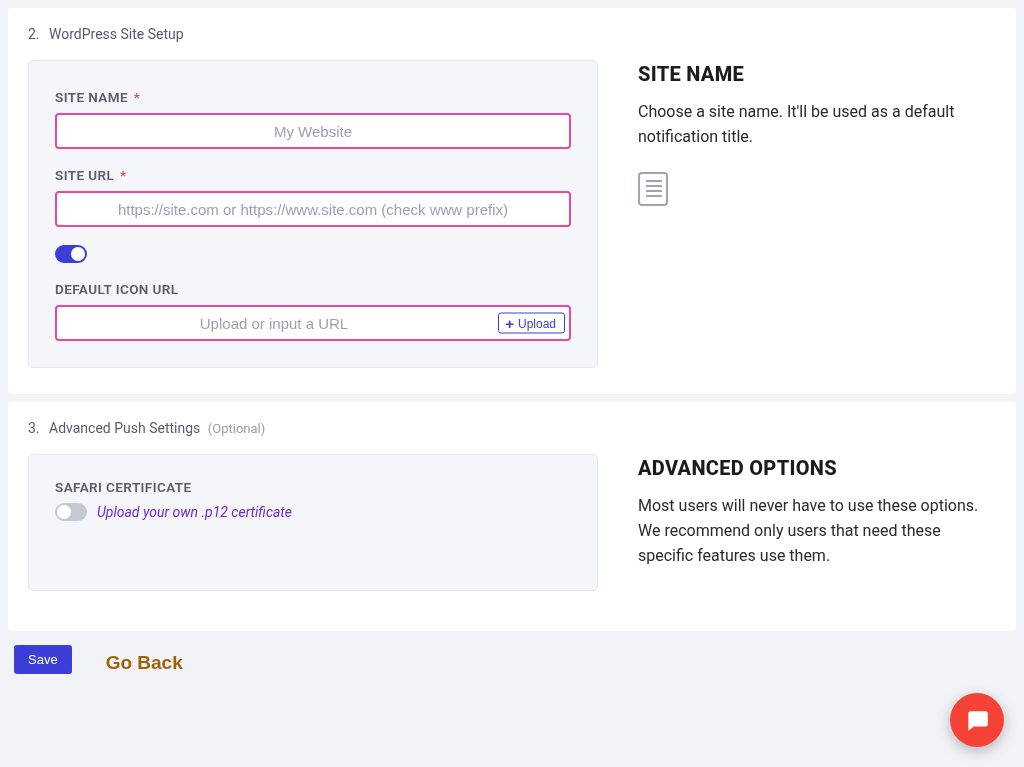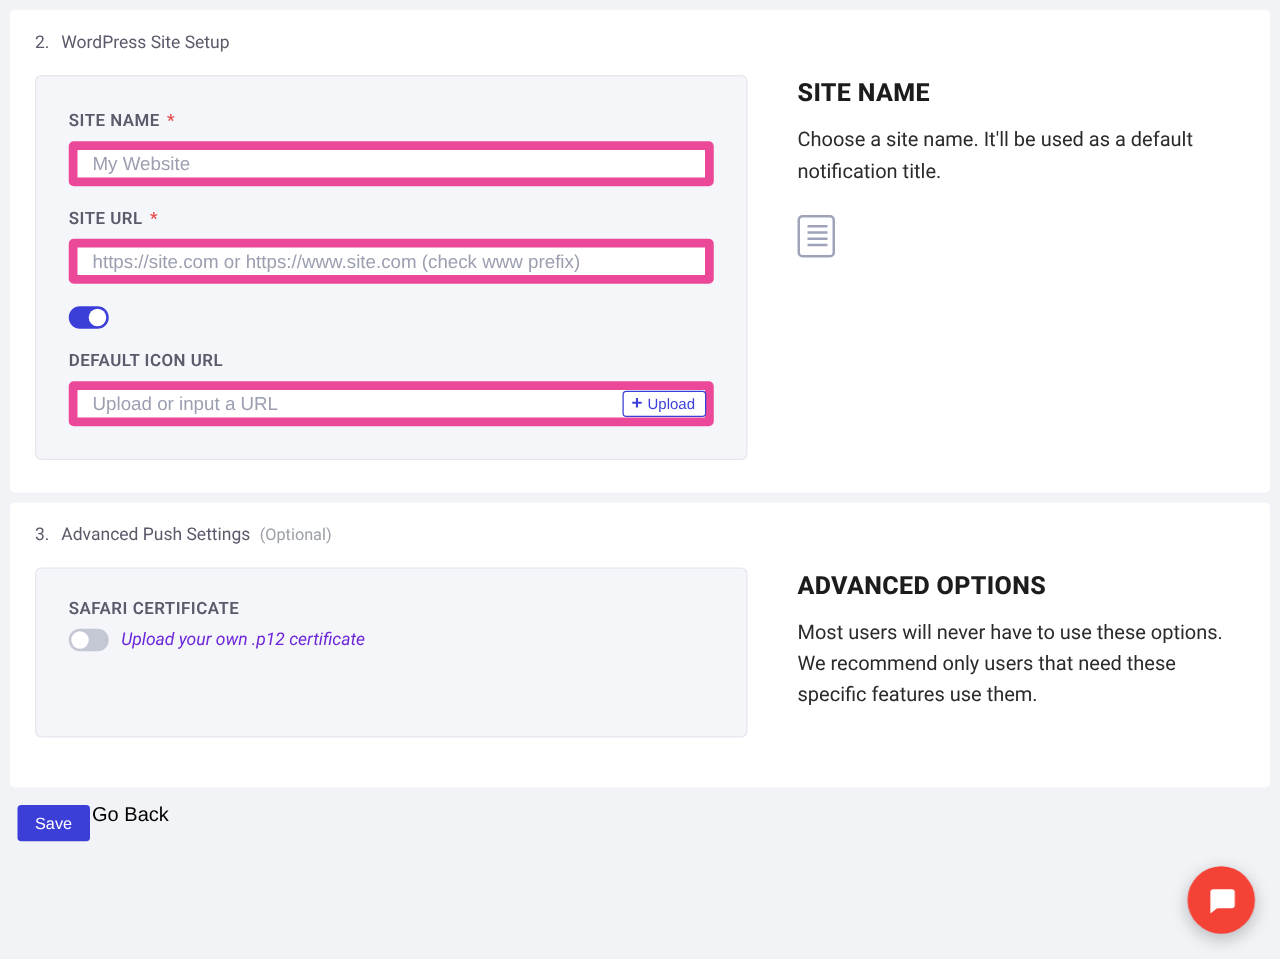--- a/index.html
+++ b/index.html
@@ -52,25 +52,26 @@
     letter-spacing: .4px;
     color: #5a5b6b;
     margin-bottom: 8px;
     display: block;
   }
   .asterisk { color: #e34b4b; margin-left: 2px; }
   .text-input {
     width: 100%;
     height: 36px;
     background: #fff;
-    border: 7px solid #ec4899;
+    border: 2px solid #ec4899;
     border-radius: 4px;
     padding: 0 12px;
     font-size: 15px;
     color: #000000;
+    text-align: center;
   }
   .text-input::placeholder { color: #9b9fb0; }
   
   .toggle {
     position: relative;
     width: 32px;
     height: 18px;
     border-radius: 10px;
     cursor: pointer;
     display: inline-block;
@@ -162,39 +163,40 @@
     font-size: 15px;
     color: #2a2a2a;
     margin-top: 2px;
   }
   
   .card.section3 { padding-bottom: 40px; }
   .section3 .form-panel { padding: 24px 26px; }
   
   .footer {
     display: flex;
-    gap: 2px;
-    align-items: flex-start;
+    gap: 34px;
+    align-items: flex-end;
     padding: 14px 6px 4px 6px;
   }
   .btn-save {
     background: #3b3fd8;
     color: #fff;
     border: none;
     border-radius: 3px;
     padding: 7px 14px;
     font-size: 13px;
     cursor: pointer;
   }
   .btn-back {
     background: transparent;
     border: none;
-    color: #000000;
-    font-size: 16px;
-    cursor: pointer;
+    color: #a16207;
+    font-size: 19px;
+    cursor: pointer;
+    font-weight: bold;
   }
   
   .chat-bubble {
     position: fixed;
     right: 20px;
     bottom: 20px;
     width: 54px;
     height: 54px;
     background: #f44336;
     border-radius: 50%;

